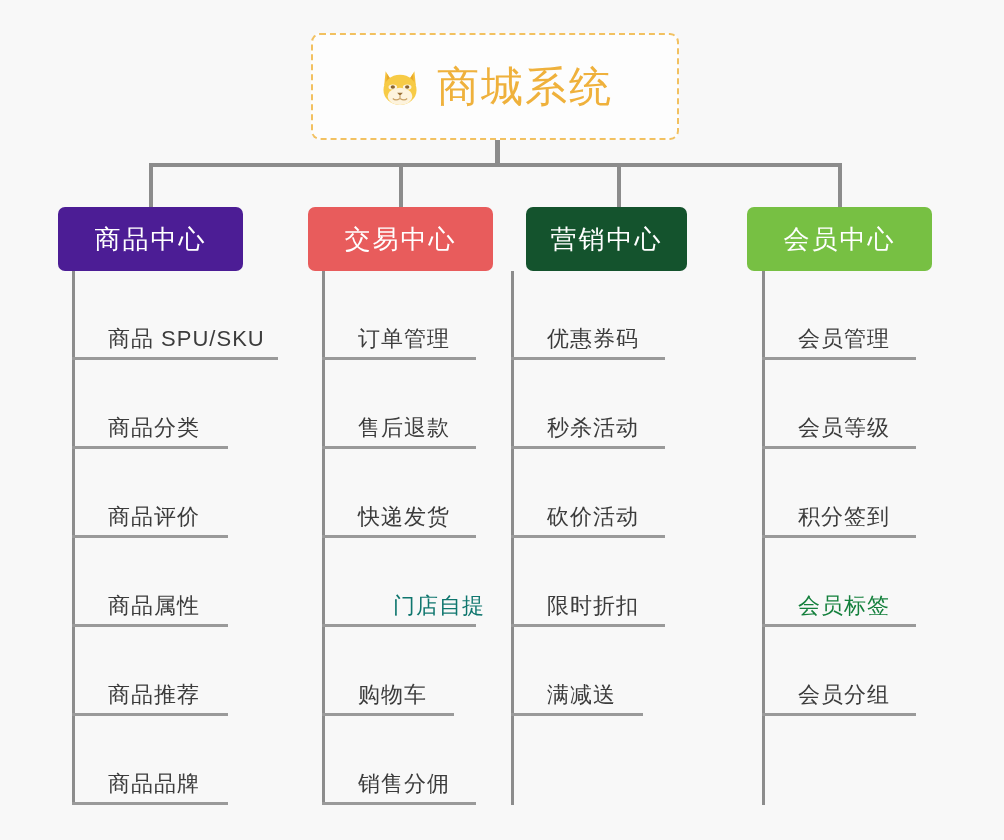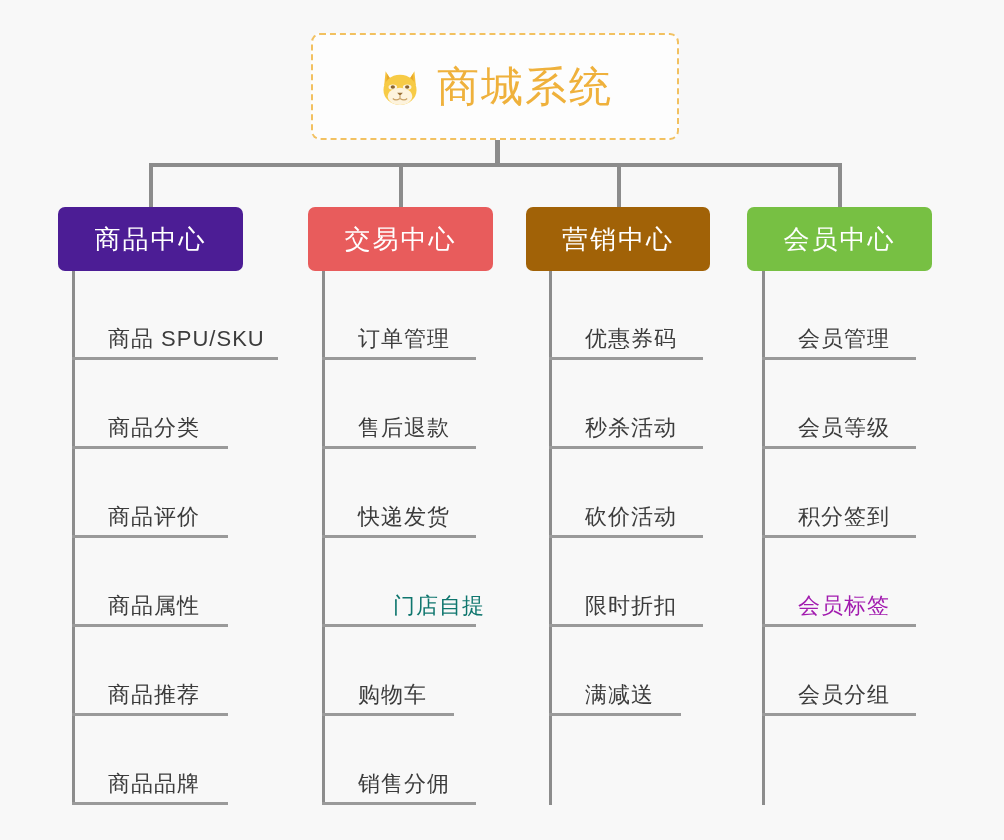--- a/index.html
+++ b/index.html
@@ -142,21 +142,21 @@
   <div class="conn conn-v" style="left: 399px; top: 163px; width: 4px; height: 46px; background: rgb(140, 140, 140);"></div>
   <div class="conn conn-v" style="left: 617px; top: 163px; width: 4px; height: 46px; background: rgb(140, 140, 140);"></div>
   <div class="conn conn-v" style="left: 838px; top: 163px; width: 4px; height: 46px; background: rgb(140, 140, 140);"></div>
 
   <div class="cat-box" style="left: 58px; top: 207px; width: 185px; background: #4c1d95; color: rgb(255, 255, 255);">
     <span>商品中心</span>
   </div>
   <div class="cat-box" style="left: 308px; top: 207px; width: 185px; background: rgb(232, 92, 92); color: rgb(255, 255, 255);">
     <span>交易中心</span>
   </div>
-  <div class="cat-box" style="left: 526px; top: 207px; width: 184px; background: #a16207; color: rgb(255, 255, 255);">
+  <div class="cat-box" style="left: 526px; top: 207px; width: 161px; background: #14532d; color: rgb(255, 255, 255);">
     <span>营销中心</span>
   </div>
   <div class="cat-box" style="left: 747px; top: 207px; width: 185px; background: rgb(119, 192, 67); color: rgb(255, 255, 255);">
     <span>会员中心</span>
   </div>
 
   <div class="branch" style="left:72px; width:210px;">
     <div class="branch-trunk" style="height: 534px; background: rgb(140, 140, 140);"></div>
     <div class="leaf-row">
       <span class="leaf-label" style="color: rgb(60, 60, 60);">商品 SPU/SKU</span>
@@ -205,21 +205,21 @@
     <div class="leaf-row">
       <span class="leaf-label" style="color: rgb(60, 60, 60);">购物车</span>
       <span class="leaf-underline" style="width: 132px; background: rgb(154, 154, 154);"></span>
     </div>
     <div class="leaf-row">
       <span class="leaf-label" style="color: rgb(60, 60, 60);">销售分佣</span>
       <span class="leaf-underline" style="width: 154px; background: rgb(154, 154, 154);"></span>
     </div>
   </div>
 
-  <div class="branch" style="left:549px; width:210px;">
+  <div class="branch" style="left:511px; width:210px;">
     <div class="branch-trunk" style="height: 534px; background: rgb(140, 140, 140);"></div>
     <div class="leaf-row">
       <span class="leaf-label" style="color: rgb(60, 60, 60);">优惠券码</span>
       <span class="leaf-underline" style="width: 154px; background: rgb(154, 154, 154);"></span>
     </div>
     <div class="leaf-row">
       <span class="leaf-label" style="color: rgb(60, 60, 60);">秒杀活动</span>
       <span class="leaf-underline" style="width: 154px; background: rgb(154, 154, 154);"></span>
     </div>
     <div class="leaf-row">
@@ -244,21 +244,21 @@
     </div>
     <div class="leaf-row">
       <span class="leaf-label" style="color: rgb(60, 60, 60);">会员等级</span>
       <span class="leaf-underline" style="width: 154px; background: rgb(154, 154, 154);"></span>
     </div>
     <div class="leaf-row">
       <span class="leaf-label" style="color: rgb(60, 60, 60);">积分签到</span>
       <span class="leaf-underline" style="width: 154px; background: rgb(154, 154, 154);"></span>
     </div>
     <div class="leaf-row">
-      <span class="leaf-label" style="color: #a21caf;">会员标签</span>
+      <span class="leaf-label" style="color: #15803d;">会员标签</span>
       <span class="leaf-underline" style="width: 154px; background: rgb(154, 154, 154);"></span>
     </div>
     <div class="leaf-row">
       <span class="leaf-label" style="color: rgb(60, 60, 60);">会员分组</span>
       <span class="leaf-underline" style="width: 154px; background: rgb(154, 154, 154);"></span>
     </div>
   </div>
 
 </div>
 

